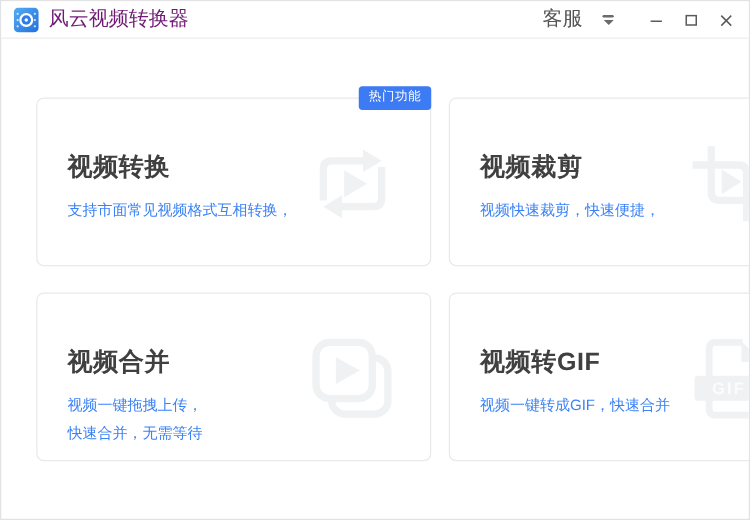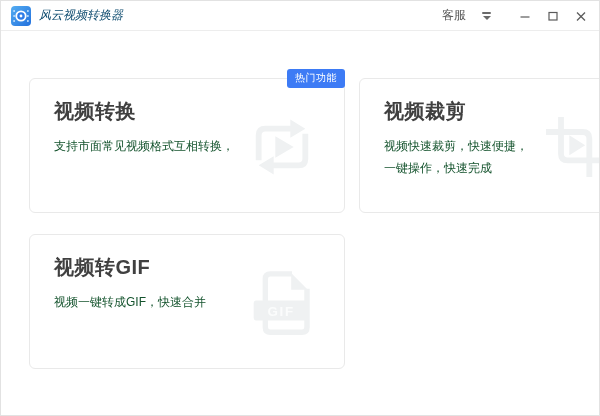--- a/index.html
+++ b/index.html
@@ -3,37 +3,37 @@
 <meta charset="utf-8">
 <style>
   html,body{margin:0;padding:0;background:#f5f5f5;}
   body{font-family:"Liberation Sans","DejaVu Sans",sans-serif;-webkit-font-smoothing:antialiased;}
   .window{position:relative;width:600px;height:416px;background:#ffffff;border:1px solid #e2e2e2;
           box-sizing:border-box;overflow:hidden;}
   
   .titlebar{height:30px;display:flex;align-items:center;padding:0 8px 0 10px;
             border-bottom:1px solid #ededed;box-sizing:border-box;background:#fff;}
   .app-icon{width:20px;height:20px;margin-right:8px;flex:0 0 auto;}
-  .win-title{font-size:12px;color:#0c4a6e;font-style:italic;}
+  .win-title{font-size:16px;color:#701a75;}
   .tb-right{margin-left:auto;display:flex;align-items:center;}
-  .support{font-size:12px;color:#555;margin-right:16px;cursor:pointer;}
+  .support{font-size:16px;color:#555;margin-right:16px;cursor:pointer;}
   .menu-icon{display:flex;flex-direction:column;align-items:center;margin-right:16px;cursor:pointer;}
   .menu-icon .bar{width:9px;height:2px;background:#6a6a6a;border-radius:1px;}
   .menu-icon .tri{margin-top:2px;width:0;height:0;border-left:4px solid transparent;
                   border-right:4px solid transparent;border-top:4px solid #6a6a6a;}
   .win-btn{width:20px;height:20px;margin-left:8px;display:flex;align-items:center;
            justify-content:center;cursor:pointer;}
   .win-btn svg{display:block;}
   
   .content{padding:47px 28px 14px;}
   .grid{display:grid;grid-template-columns:1fr 1fr;gap:21px 14px;}
   .card{position:relative;height:135px;background:#fff;border:1px solid #e9e9e9;
         border-radius:6px;box-sizing:border-box;cursor:pointer;}
-  .card-title{margin:19px 0 0 24px;font-size:20px;font-weight:bold;color:#404040;letter-spacing:.5px;}
-  .card-desc{margin:10px 110px 0 24px;font-size:12px;color:#14532d;line-height:22px;}
+  .card-title{margin:41px 0 0 24px;font-size:20px;font-weight:bold;color:#404040;letter-spacing:.5px;}
+  .card-desc{margin:10px 110px 0 24px;font-size:12px;color:#3b82f6;line-height:22px;}
   .card-desc span{display:block;white-space:nowrap;}
   .badge{position:absolute;top:-10px;right:-1px;background:#3d7bf5;color:#fff;font-size:10px;
          line-height:1;padding:4px 8px 5px;border-radius:3px;letter-spacing:.5px;}
   .card-icon{position:absolute;right:22px;top:28px;width:80px;height:80px;pointer-events:none;}
 </style>
 </head>
 <body>
 
 <div class="window">
 
@@ -100,31 +100,42 @@
           <polygon points="58,15 58,37 76,26" fill="#eff1f2"></polygon>
           <polygon points="38,59 38,81 20,70" fill="#eff1f2"></polygon>
           <polygon points="40,35 40,61 62,48" fill="#eff1f2"></polygon>
         </svg>
       </div>
 
       <div class="card">
         <h2 class="card-title">视频裁剪</h2>
         <div class="card-desc">
           <span>视频快速裁剪，快速便捷，</span>
-          <span>一键操作，快速完成</span>
         </div>
         <svg class="card-icon" viewBox="0 0 96 96">
           <g stroke="#eff1f2" stroke-width="7" fill="none">
             <path d="M30 12 V56 Q30 64 38 64 H84"></path>
             <path d="M12 30 H56 Q64 30 64 38 V84"></path>
           </g>
           <polygon points="40,34 40,58 59,46" fill="#eff1f2"></polygon>
         </svg>
       </div>
 
+      <div class="card">
+        <h2 class="card-title">视频合并</h2>
+        <div class="card-desc">
+          <span>视频一键拖拽上传，</span>
+          <span>快速合并，无需等待</span>
+        </div>
+        <svg class="card-icon" viewBox="0 0 96 96">
+          <rect x="28" y="28" width="54" height="54" rx="13" fill="none" stroke="#eff1f2" stroke-width="7"></rect>
+          <rect x="13" y="13" width="54" height="54" rx="13" fill="#ffffff" stroke="#eff1f2" stroke-width="7"></rect>
+          <polygon points="32,27 32,53 55,40" fill="#eff1f2"></polygon>
+        </svg>
+      </div>
 
       <div class="card">
         <h2 class="card-title">视频转GIF</h2>
         <div class="card-desc">
           <span>视频一键转成GIF，快速合并</span>
         </div>
         <svg class="card-icon" viewBox="0 0 96 96">
           <path d="M60 13 H34 Q28 13 28 19 V77 Q28 83 34 83 H72 Q78 83 78 77 V31" fill="none" stroke="#eff1f2" stroke-width="6.5"></path>
           <polygon points="59,12 79,32 59,32" fill="#eff1f2"></polygon>
           <rect x="14" y="45" width="66" height="24" rx="3" fill="#eff1f2"></rect>

